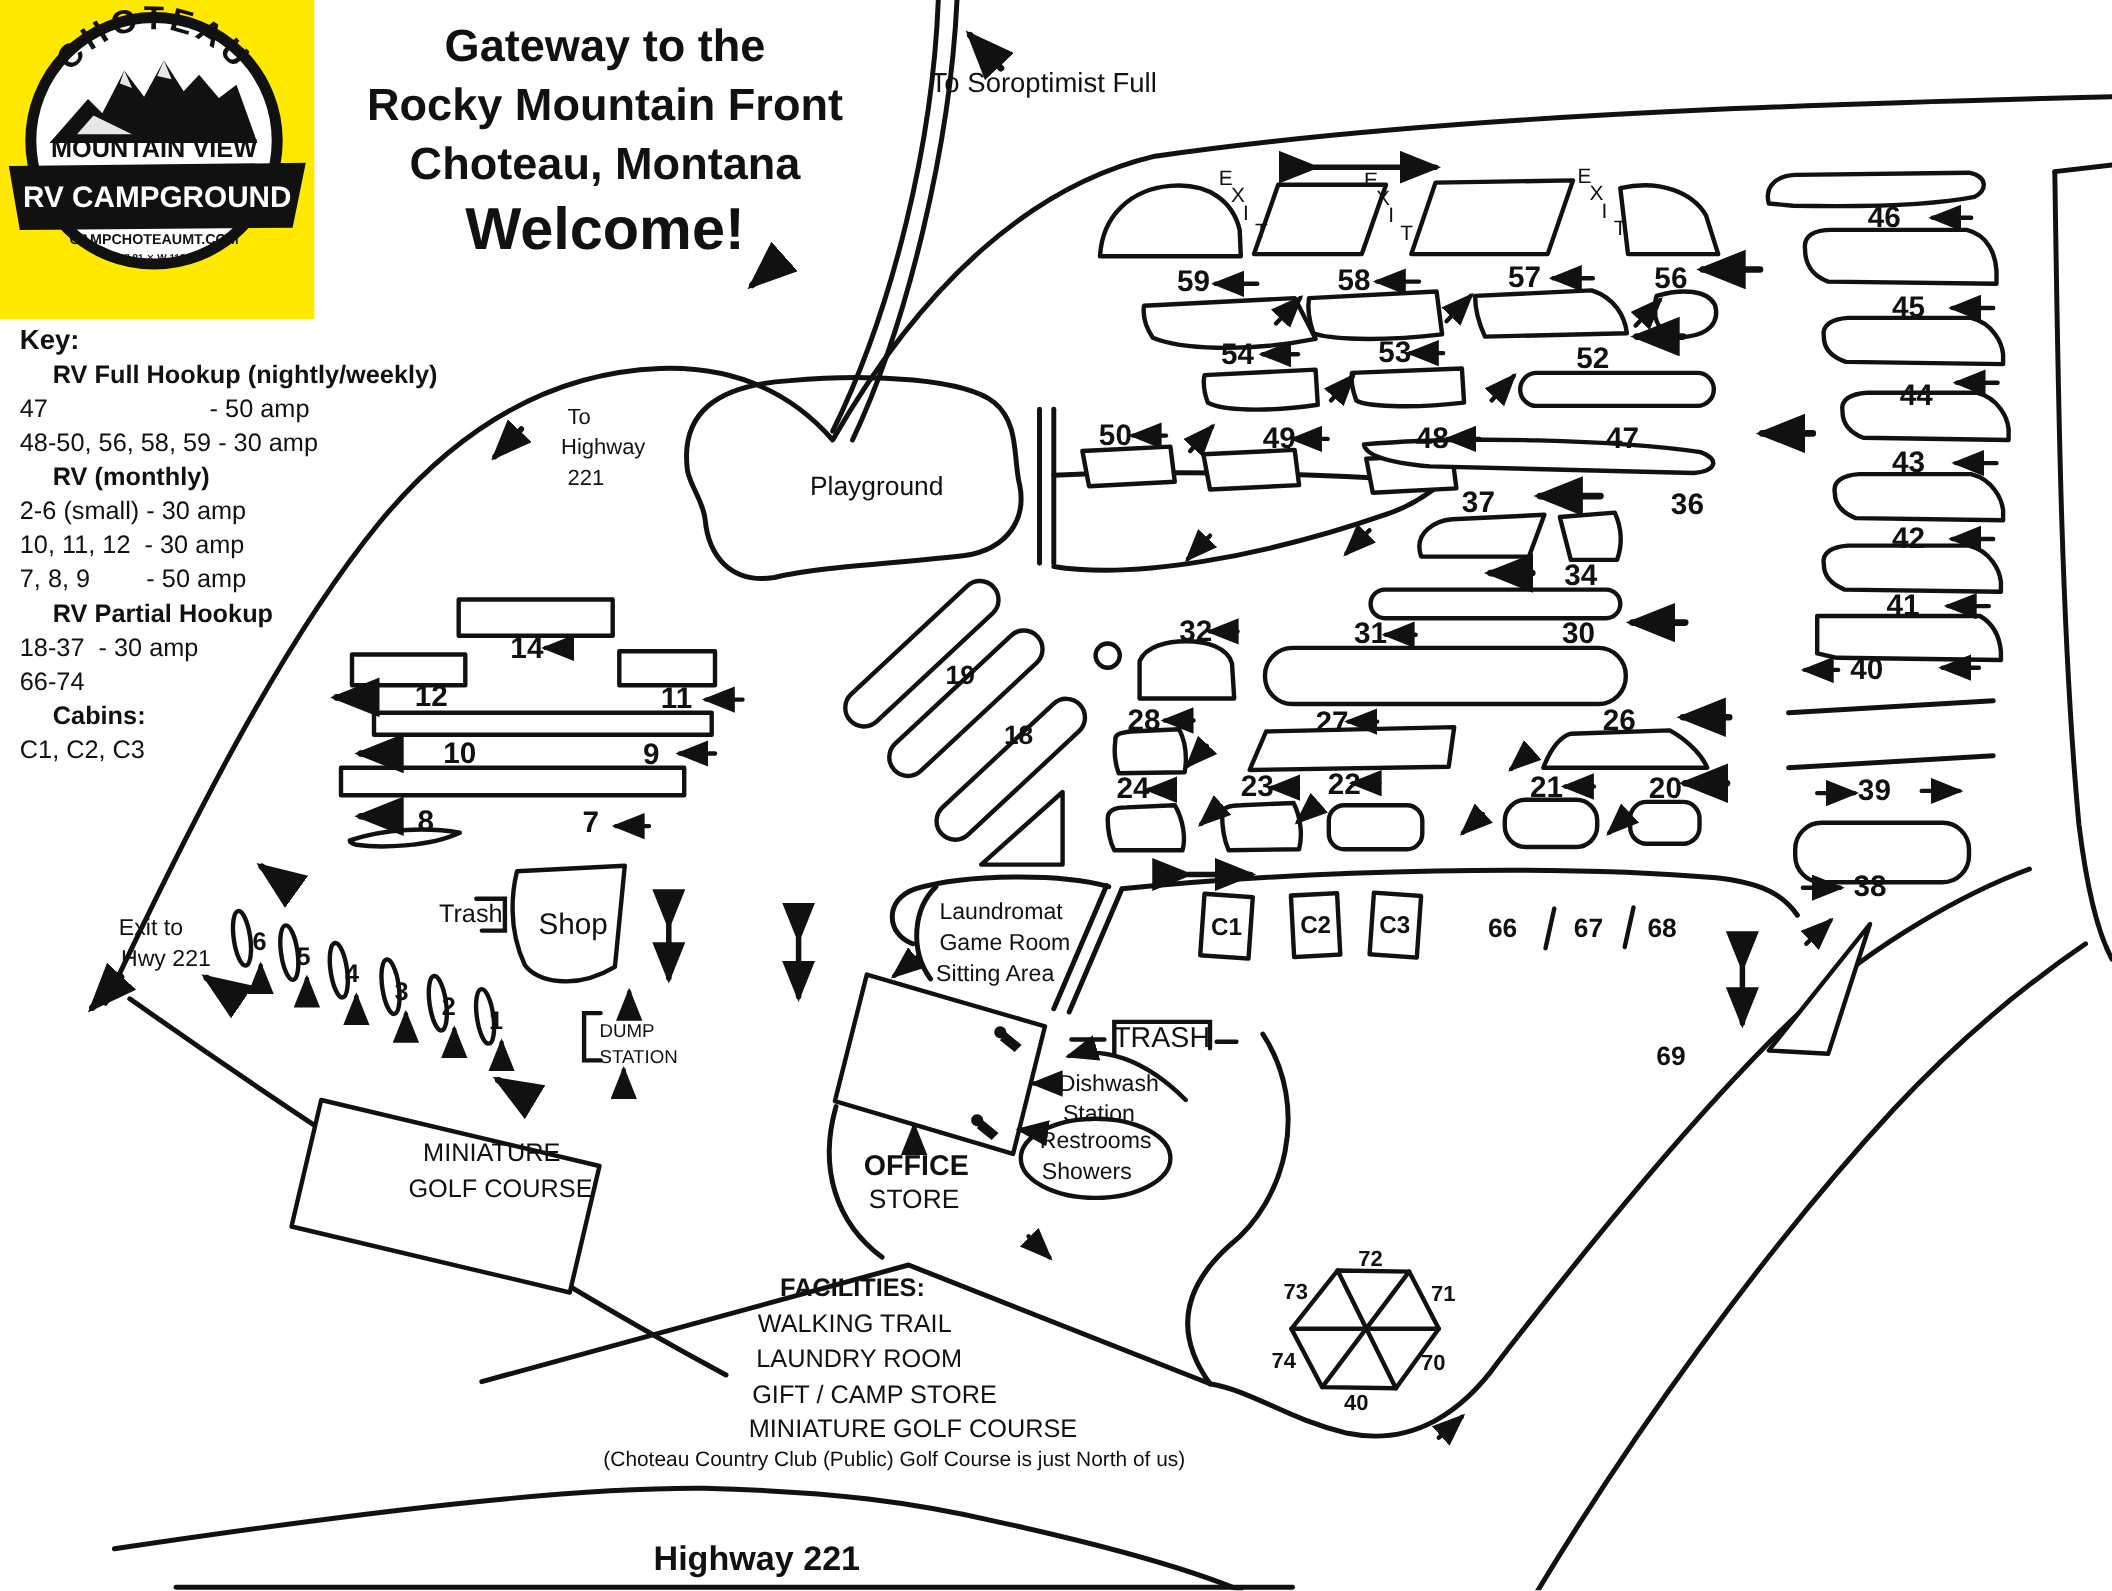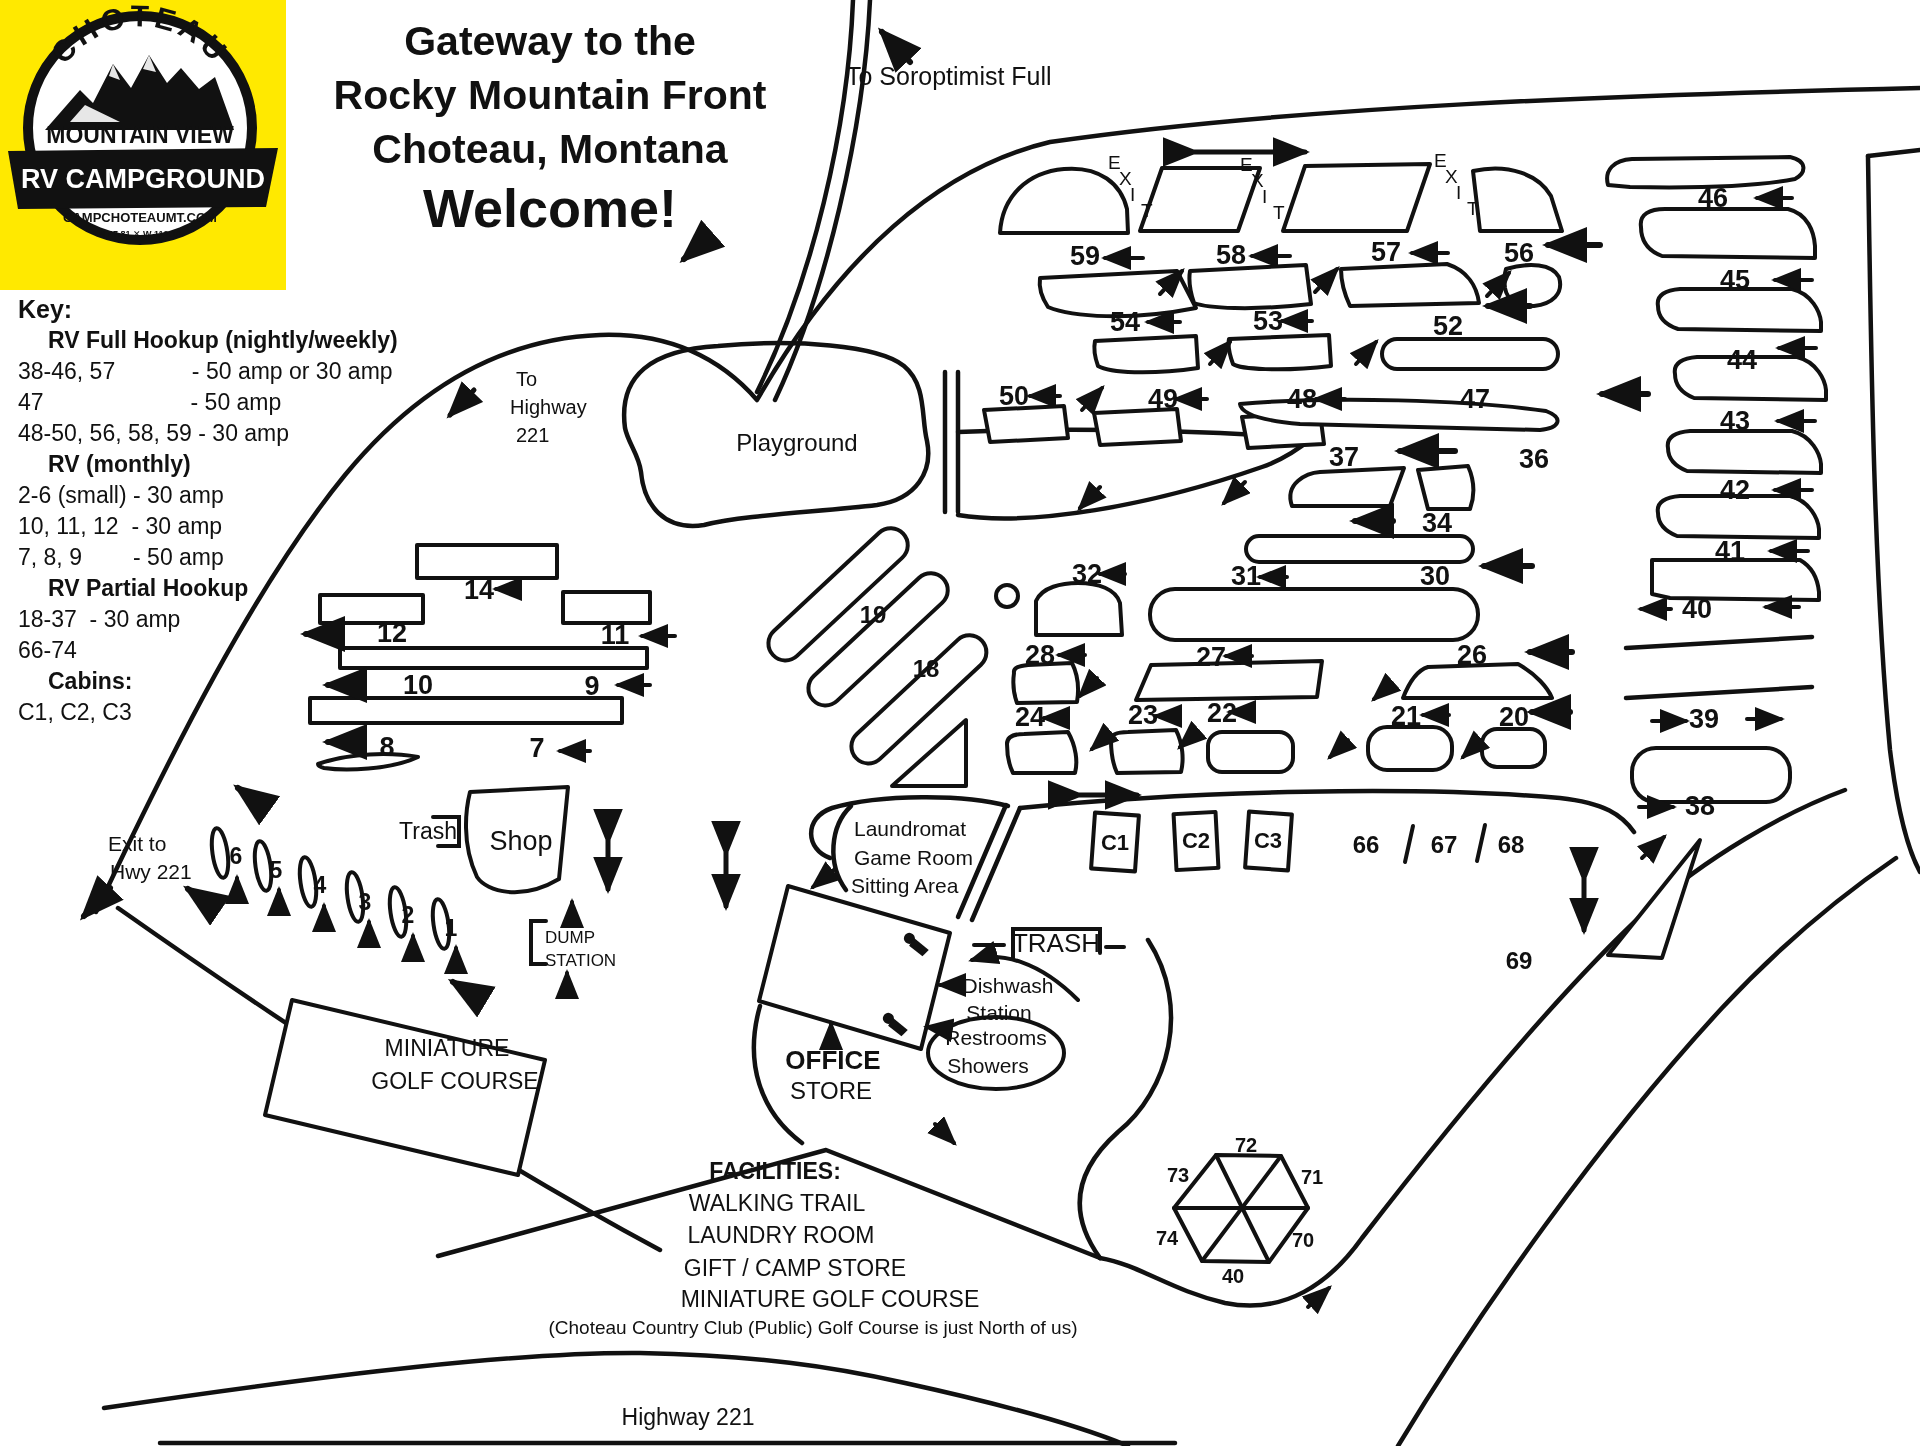--- a/index.html
+++ b/index.html
@@ -259,21 +259,20 @@
   <div class="title-block">
     <div class="title-line">Gateway to the</div>
     <div class="title-line">Rocky Mountain Front</div>
     <div class="title-line">Choteau, Montana</div>
     <div class="welcome">Welcome!</div>
   </div>
 
   <div class="key" id="key-box">
       <div class="key-h">Key:</div>
       <div class="key-t">RV Full Hookup (nightly/weekly)</div>
-      <div class="key-r">38-46, 57            - 50 amp or 30 amp</div>
       <div class="key-r">47                       - 50 amp</div>
       <div class="key-r">48-50, 56, 58, 59 - 30 amp</div>
       <div class="key-t">RV (monthly)</div>
       <div class="key-r">2-6 (small) - 30 amp</div>
       <div class="key-r">10, 11, 12  - 30 amp</div>
       <div class="key-r">7, 8, 9        - 50 amp</div>
       <div class="key-t">RV Partial Hookup</div>
       <div class="key-r">18-37  - 30 amp</div>
       <div class="key-r">66-74</div>
       <div class="key-t">Cabins:</div>
@@ -302,21 +301,21 @@
   <div class="lbl" style="left:833px;top:1060px;font-size:26px;font-weight:700;">OFFICE</div>
   <div class="lbl" style="left:831px;top:1091px;font-size:24px;">STORE</div>
   <div class="lbl" style="left:447px;top:1048px;font-size:23px;">MINIATURE</div>
   <div class="lbl" style="left:455px;top:1081px;font-size:23px;">GOLF COURSE</div>
   <div class="lbl" style="left:775px;top:1171px;font-size:23px;font-weight:700;">FACILITIES:</div>
   <div class="lbl" style="left:777px;top:1203px;font-size:23px;">WALKING TRAIL</div>
   <div class="lbl" style="left:781px;top:1235px;font-size:23px;">LAUNDRY ROOM</div>
   <div class="lbl" style="left:795px;top:1268px;font-size:23px;">GIFT / CAMP STORE</div>
   <div class="lbl" style="left:830px;top:1299px;font-size:23px;">MINIATURE GOLF COURSE</div>
   <div class="lbl" style="left:813px;top:1328px;font-size:19px;">(Choteau Country Club (Public) Golf Course is just North of us)</div>
-  <div class="lbl" style="left:688px;top:1417px;font-size:23px;font-weight:400;">Highway 221</div>
+  <div class="lbl" style="left:688px;top:1417px;font-size:31px;font-weight:700;">Highway 221</div>
 
   <div class="exit" style="left:1108px;top:155px;">
       <span style="margin-left: 0px;">E</span>
       <span style="margin-left: 11px;">X</span>
       <span style="margin-left: 22px;">I</span>
       <span style="margin-left: 33px;">T</span>
     </div>
   <div class="exit" style="left:1240px;top:157px;">
       <span style="margin-left: 0px;">E</span>
       <span style="margin-left: 11px;">X</span>

